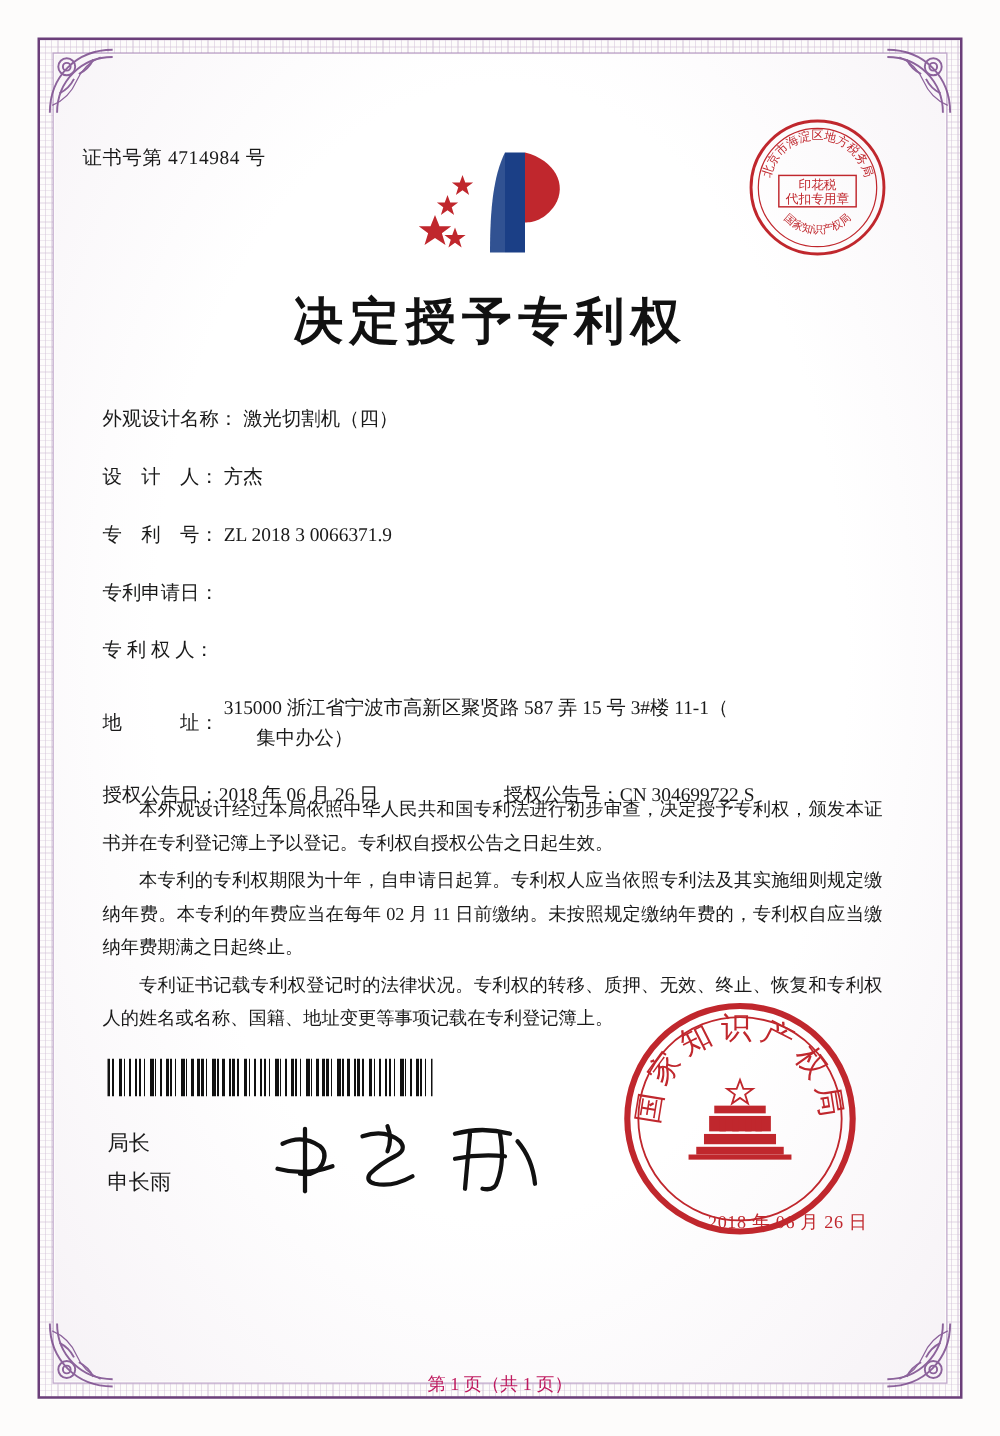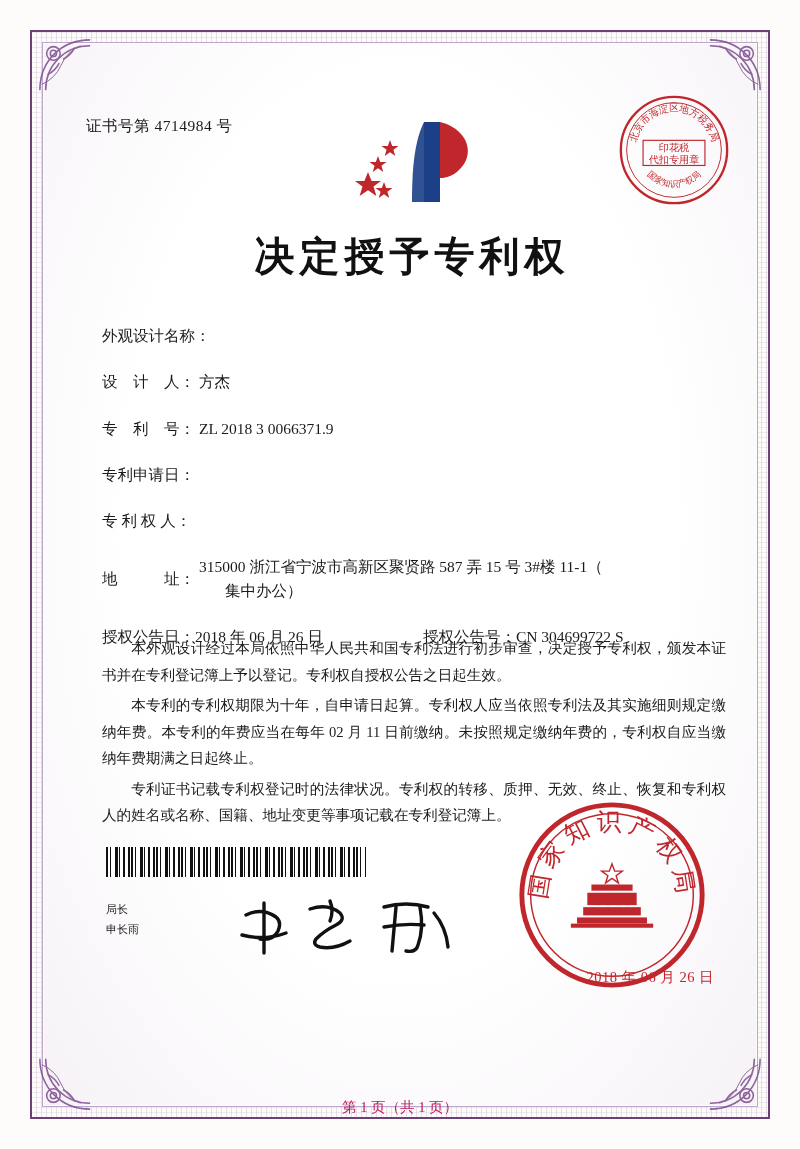--- a/index.html
+++ b/index.html
@@ -64,21 +64,21 @@
   
   .paper-tint {
     position: absolute;
     left: 44px; top: 44px; width: 712px; height: 1061px;
     background: radial-gradient(ellipse at 50% 45%, #ffffff 55%, #f6f2f6 100%);
     z-index: 0;
   }
 
   .content {
     position: absolute;
-    left: 56px; top: 44px;
+    left: 36px; top: 44px;
     width: 712px; height: 1061px;
     z-index: 3;
   }
 
   
   .cert-no {
     position: absolute;
     left: 30px; top: 72px;
     font-size: 15.5px;
     letter-spacing: .5px;
@@ -164,21 +164,21 @@
       repeating-linear-gradient(90deg,
         #111 0 2px, #fff 2px 4px, #111 4px 5px, #fff 5px 9px,
         #111 9px 12px, #fff 12px 13px, #111 13px 14px, #fff 14px 17px,
         #111 17px 19px, #fff 19px 22px, #111 22px 24px, #fff 24px 25px);
   }
 
   
   .sig-label {
     position: absolute;
     left: 50px; top: 855px;
-    font-size: 11px;
+    font-size: 17px;
     line-height: 1.85;
     font-family: Liberation Serif, serif;
   }
   .signature {
     position: absolute;
     left: 178px; top: 845px;
     width: 240px; height: 80px;
   }
   .signature svg { width: 100%; height: 100%; display: block; }
 
@@ -304,20 +304,21 @@
         </text>
       </svg>
     </div>
 
     <div class="main-title">决定授予专利权</div>
 
     <div class="fields">
 
       <div class="frow">
         <span class="flabel">外观设计名称：</span>
+        <span class="fvalue">激光切割机（四）</span>
       </div>
 
       <div class="frow">
         <span class="flabel">设　计　人：</span>
         <span class="fvalue">方杰</span>
       </div>
 
       <div class="frow">
         <span class="flabel">专　利　号：</span>
         <span class="fvalue">ZL 2018 3 0066371.9</span>

